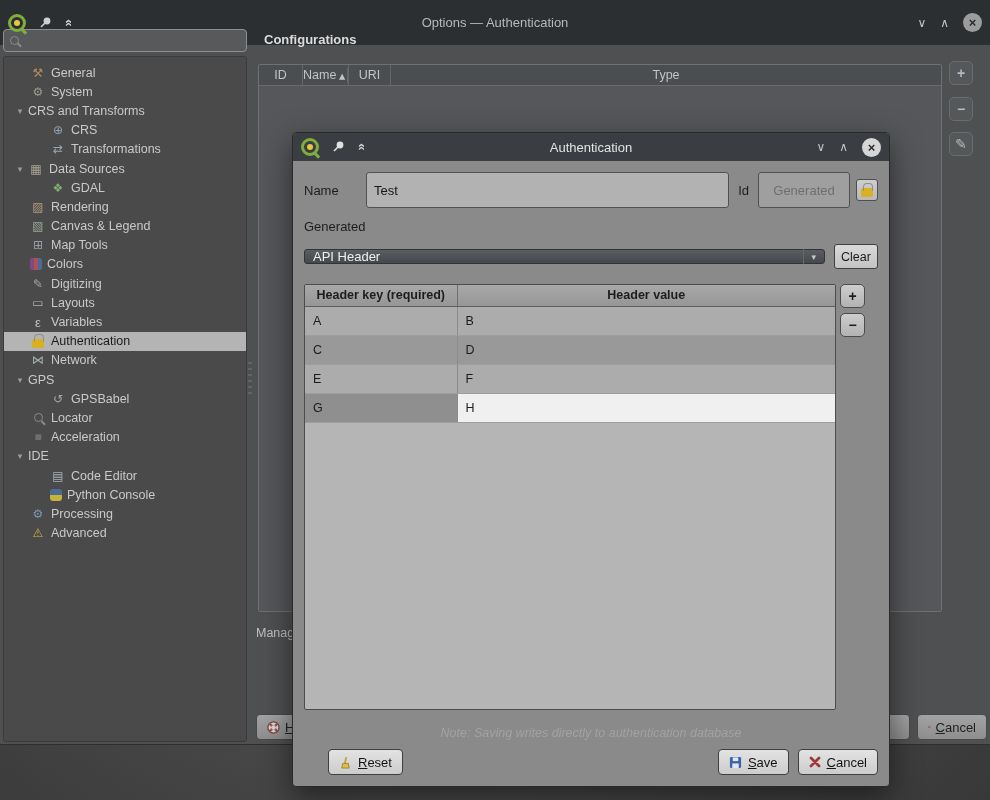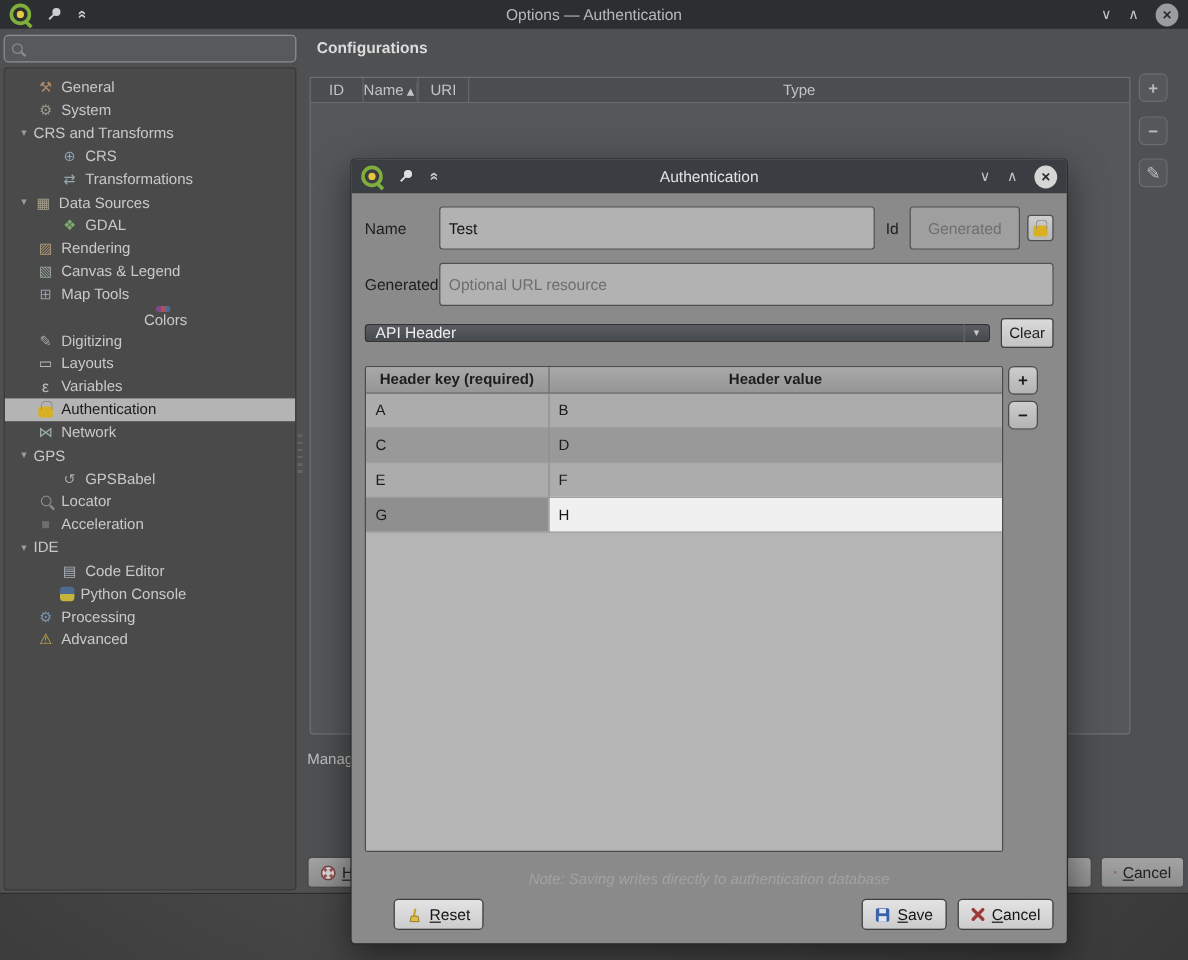--- a/index.html
+++ b/index.html
@@ -6,21 +6,21 @@
   html,body { width: 990px; height: 800px; overflow: hidden; }
   body {
     font-family: "Liberation Sans", "DejaVu Sans", sans-serif;
     background: radial-gradient(ellipse at 45% 35%, #5d5d5d 0%, #4a4a4a 60%, #383838 100%);
     position: relative; font-size: 13px; color:#1c1c1c;
   }
 
   
   .options-window { position:absolute; left:0; top:0; width:990px; height:745px;
     background:#4e5052; border-bottom:1px solid #2e2e2e; }
-  .titlebar { position:absolute; left:0; top:0; right:0; height:24px; background:#2c2f31;
+  .titlebar { position:absolute; left:0; top:0; right:0; height:45px; background:#2c2f31;
     display:flex; align-items:center; padding:0 8px; }
   .titlebar .title { position:absolute; left:0; right:0; text-align:center; color:#b8b8b8; font-size:13px; pointer-events:none; }
   .tb-left { display:flex; align-items:center; gap:12px; z-index:2; }
   .tb-right { margin-left:auto; display:flex; align-items:center; gap:14px; z-index:2; }
 
   .qgis-logo { width:18px; height:18px; position:relative; display:inline-block; }
   .qgis-logo::before { content:""; position:absolute; inset:0; border-radius:50%; border:3.5px solid #7fae3d; }
   .qgis-logo::after { content:""; position:absolute; left:6px; top:6px; width:6px; height:6px; border-radius:50%; background:#e8c63d; }
   .qgis-logo .tail { position:absolute; right:-1px; bottom:-1px; width:6px; height:3px; background:#7fae3d; transform:rotate(45deg); }
 
@@ -208,21 +208,21 @@
         <span class="tree-label">Rendering</span>
       </div>
       <div class="tree-item" style="padding-left: 26px;">
         <span class="ticon i-canvas">▧</span>
         <span class="tree-label">Canvas &amp; Legend</span>
       </div>
       <div class="tree-item" style="padding-left: 26px;">
         <span class="ticon i-maptools">⊞</span>
         <span class="tree-label">Map Tools</span>
       </div>
-      <div class="tree-item" style="padding-left: 26px; flex-direction: column;">
+      <div class="tree-item" style="padding-left: 26px;">
         <span class="ticon i-colors shape"></span>
         <span class="tree-label">Colors</span>
       </div>
       <div class="tree-item" style="padding-left: 26px;">
         <span class="ticon i-digitizing">✎</span>
         <span class="tree-label">Digitizing</span>
       </div>
       <div class="tree-item" style="padding-left: 26px;">
         <span class="ticon i-layouts">▭</span>
         <span class="tree-label">Layouts</span>
@@ -347,21 +347,20 @@
       <input class="text-input input-name" value="Test" style="">
       <span class="id-label">Id</span>
       <input class="text-input input-id" disabled="" value="Generated" style="">
       <span class="lock-btn">
         <span class="css-lock"></span>
       </span>
     </div>
 
     <div class="form-row">
       <span class="form-label">Generated</span>
-      <input class="text-input input-resource" placeholder="Optional URL resource" style="">
     </div>
 
     <div class="form-row combo-row">
       <div class="combo">
         <span>API Header</span>
         <span class="combo-arrow">▾</span>
       </div>
       <button class="clear-btn">Clear</button>
     </div>
 

